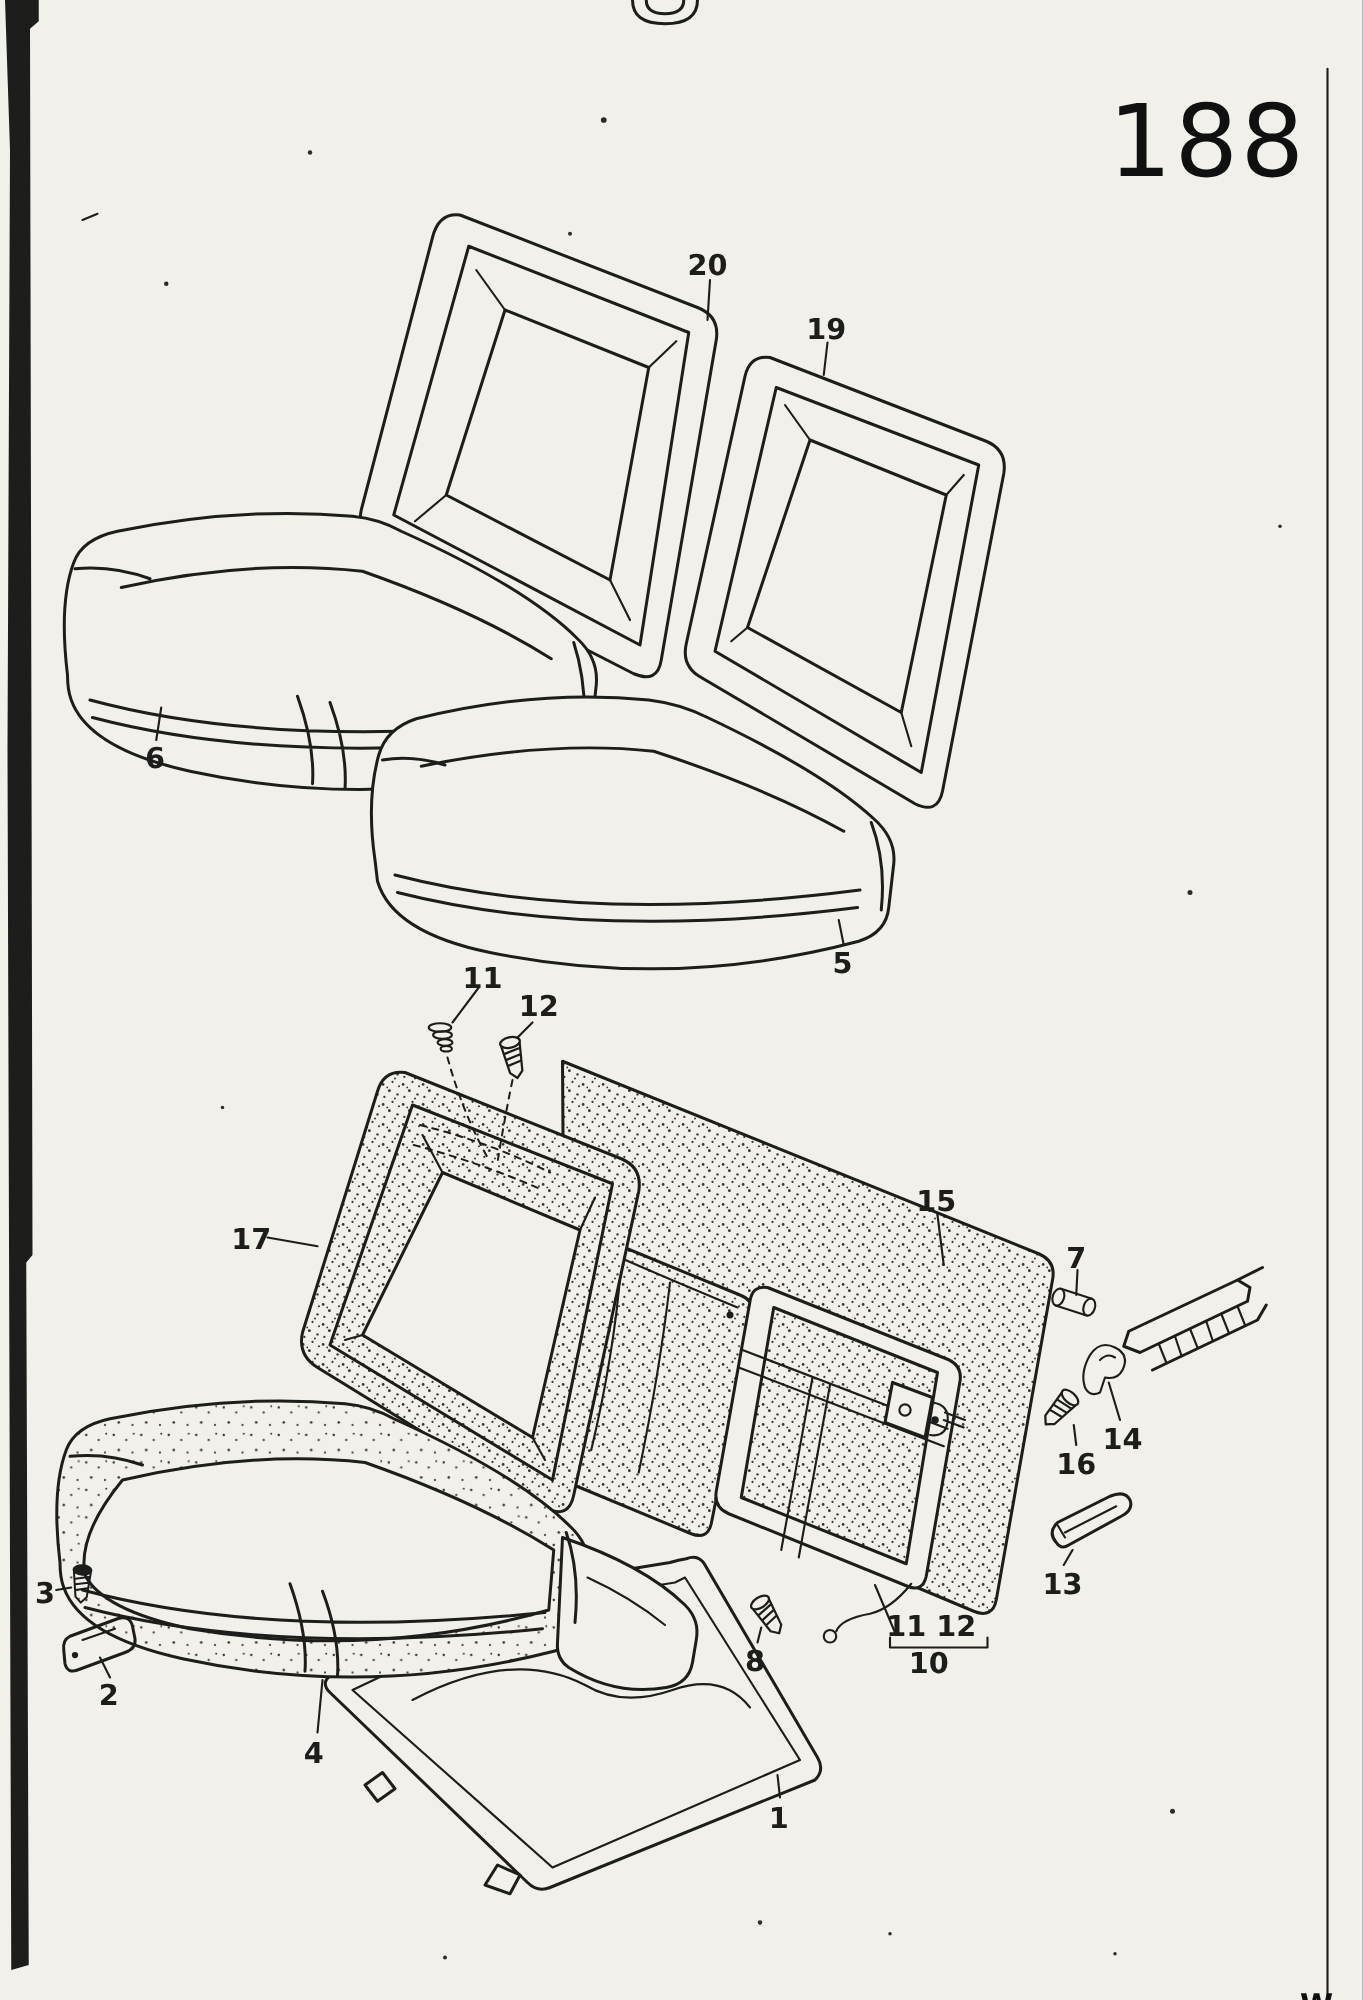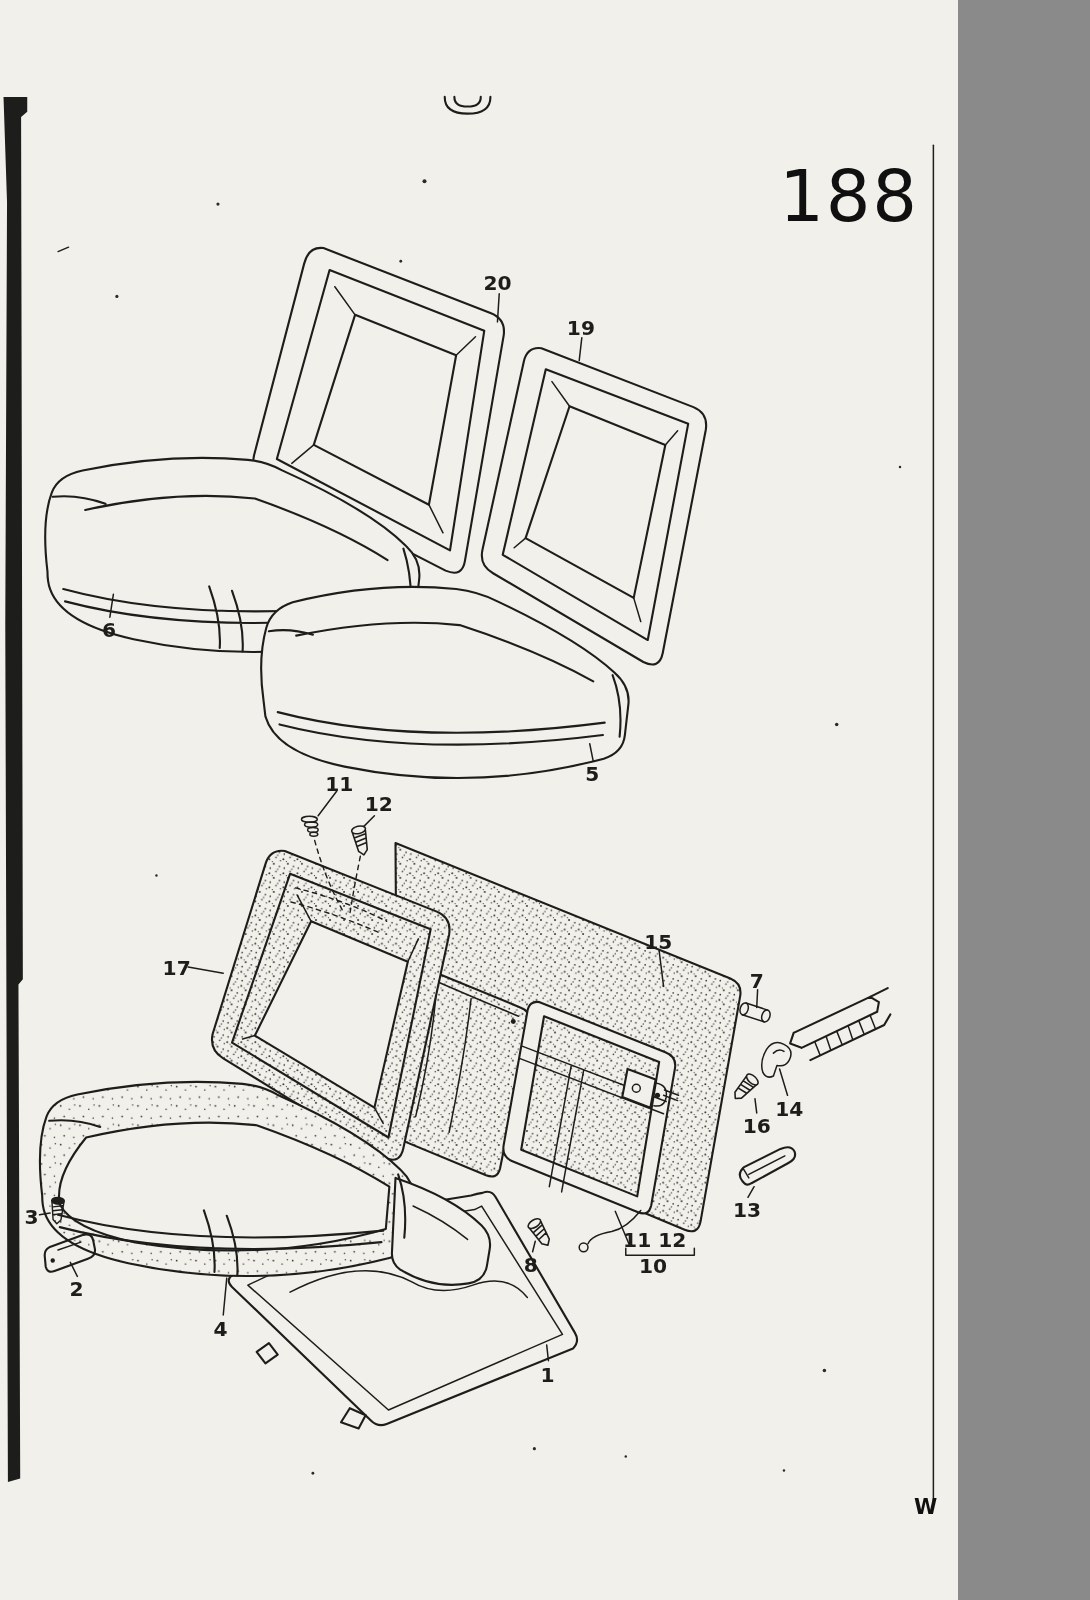--- a/index.html
+++ b/index.html
@@ -1,16 +1,16 @@
 <!DOCTYPE html>
 <html style="--paper: #f2f0ea; --ink: #1d1d1b;"><head>
 <meta charset="utf-8">
 <style>
   html,body{margin:0;padding:0;background:#8a8a8a;}
-  .page{position:relative;width:958px;height:1600px;background:var(--paper,#f2f0ea);overflow:hidden;font-family:"DejaVu Sans",sans-serif;}
+  .page{position:relative;width:1090px;height:1600px;background:var(--paper,#f2f0ea);overflow:hidden;font-family:"DejaVu Sans",sans-serif;}
   .page svg{display:block;width:100%;height:100%;}
   .ln{fill:none;stroke:var(--ink,#1d1d1b);stroke-width:2.4;stroke-linecap:round;stroke-linejoin:round;}
   .ln-thin{fill:none;stroke:var(--ink,#1d1d1b);stroke-width:1.7;stroke-linecap:round;stroke-linejoin:round;}
   .ln-dash{fill:none;stroke:var(--ink,#1d1d1b);stroke-width:1.6;stroke-dasharray:5 5;stroke-linecap:round;}
   .fill-paper{fill:var(--paper,#f2f0ea);stroke:var(--ink,#1d1d1b);stroke-width:2.4;stroke-linejoin:round;stroke-linecap:round;}
   .fill-stip{fill:url(#stipple);stroke:var(--ink,#1d1d1b);stroke-width:2.4;stroke-linejoin:round;stroke-linecap:round;}
   .fill-stip2{fill:url(#stipple2);stroke:var(--ink,#1d1d1b);stroke-width:2.4;stroke-linejoin:round;stroke-linecap:round;}
   .solid{fill:var(--ink,#1d1d1b);stroke:none;}
   .pat-bg{fill:var(--paper,#f2f0ea);}
   .pat-dot{fill:#35342f;}

